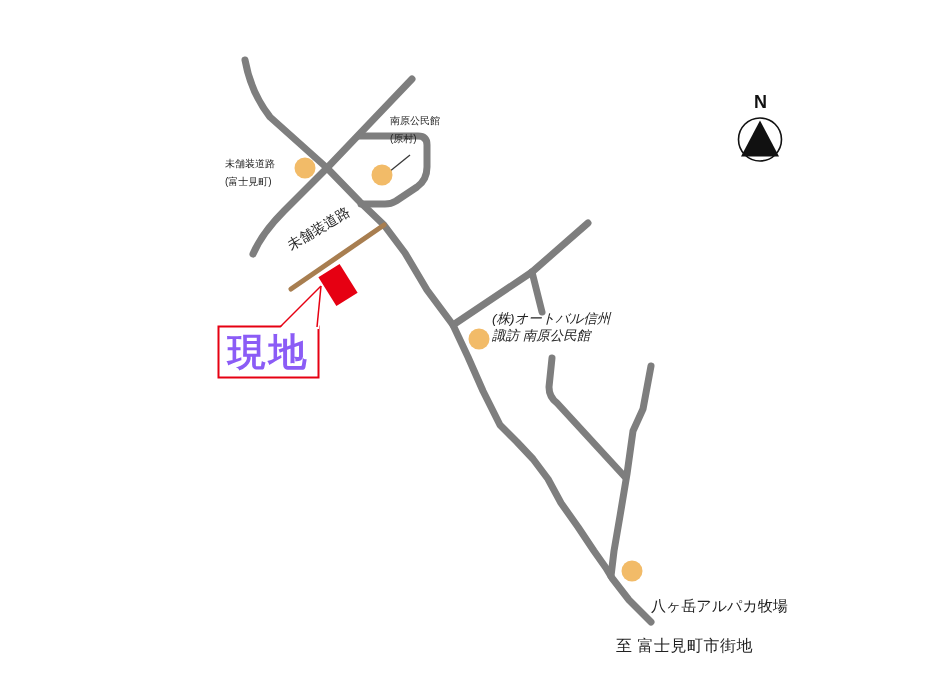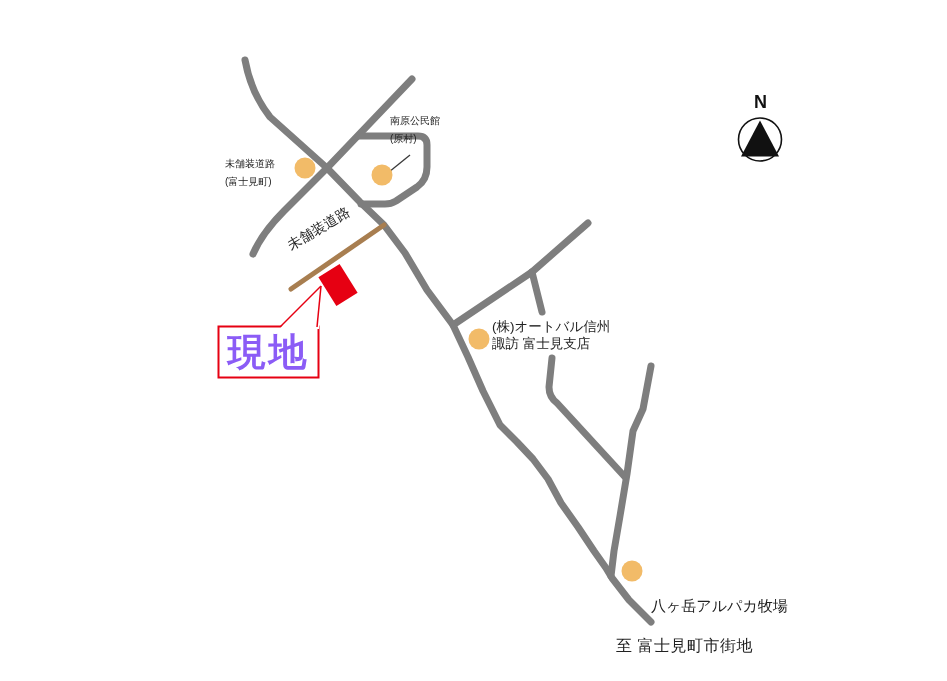--- a/index.html
+++ b/index.html
@@ -78,23 +78,23 @@
 
   <div class="lbl lbl-landmark" style="left:225px; top:155px;">
     <span>未舗装道路</span>
     <span class="sub">(富士見町)</span>
   </div>
 
   <div class="lbl lbl-unpaved" style="left:293px; top:236px;">未舗装道路</div>
 
   <div class="site-label">現地</div>
 
-  <div class="lbl lbl-autobal" style="left:492px; top:318px;">
+  <div class="lbl lbl-autobal" style="left:492px; top:310px;font-style:italic;">
     <span>(株)オートバル信州</span><br>
-    <span>諏訪 富士見支店</span>
+    <span>諏訪 南原公民館</span>
   </div>
 
   <div class="lbl lbl-alpaca" style="left:651px; top:562px;">八ヶ岳アルパカ牧場</div>
 
   <div class="lbl lbl-dest" style="left:587px; top:636px;margin-left:29px;">至 富士見町市街地</div>
 
   <div class="compass-n">N</div>
 
 </div>
 

